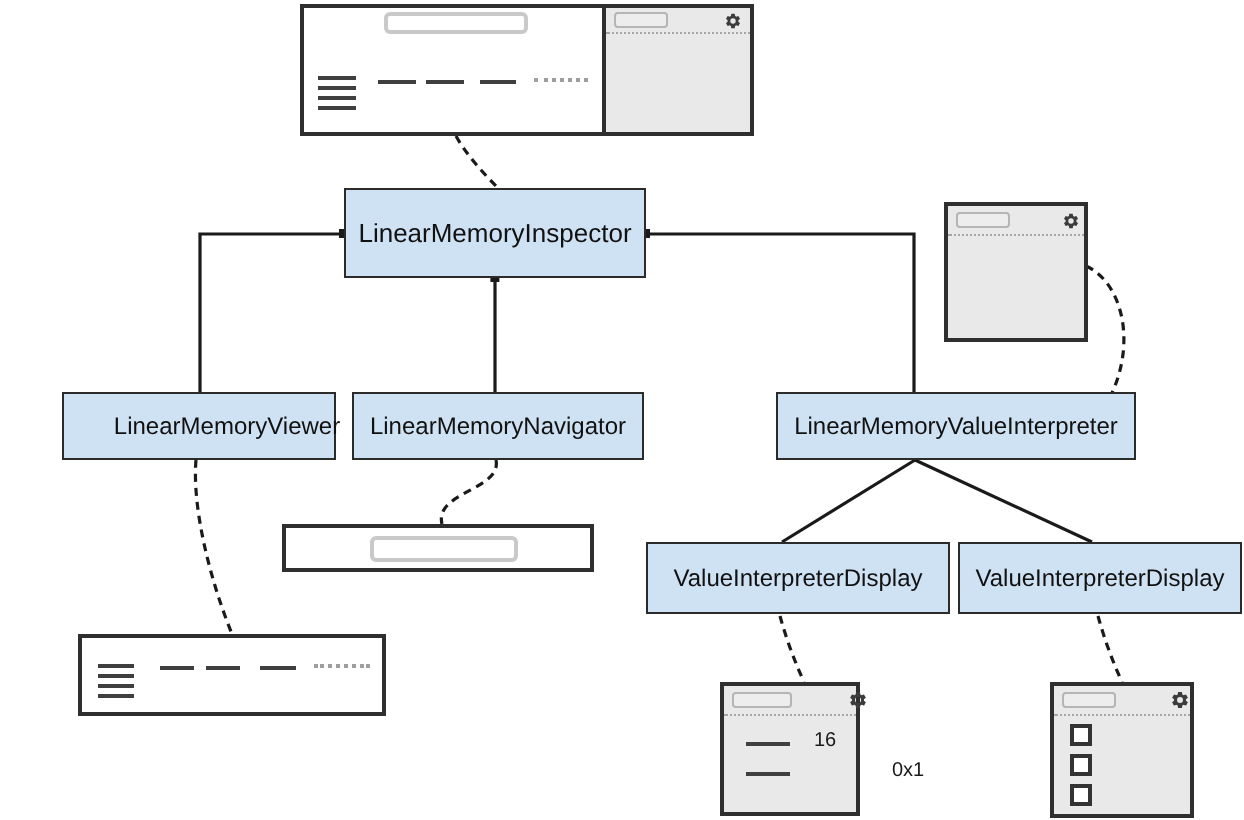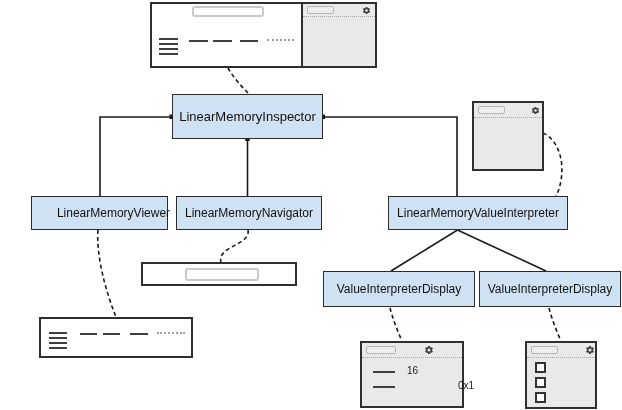--- a/index.html
+++ b/index.html
@@ -136,30 +136,30 @@
     <div class="hline" style="left:8px; top:13px; width:18px;"></div>
     <div class="hline" style="left:8px; top:18px; width:18px;"></div>
     <div class="hline" style="left:8px; top:23px; width:18px;"></div>
     <div class="hline" style="left:8px; top:28px; width:18px;"></div>
     <div class="hline" style="left:39px; top:14px; width:17px;"></div>
     <div class="hline" style="left:62px; top:14px; width:17px;"></div>
     <div class="hline" style="left:89px; top:14px; width:18px;"></div>
     <div class="dotline" style="left:116px; top:13px; width:28px;"></div>
   </div>
 
-  <div class="sketch gray" style="left:360px; top:341px; width:104px; height:67px;">
+  <div class="sketch gray" style="left:360px; top:341px; width:70px; height:67px;">
     <div class="inp gray" style="left:4px; top:3px; width:30px; height:8px;"></div>
     <svg class="gear" style="left:62px; top:2px; width:10px; height:10px;">
         <use href="#gear-sym"></use>
       </svg>
     <div class="sep-dotted" style="top:14px;"></div>
     <div class="hline" style="left:11px; top:28px; width:22px;"></div>
     <span class="mini-label" style="left:45px; top:22px;">16</span>
     <div class="hline" style="left:11px; top:43px; width:22px;"></div>
-    <span class="mini-label" style="left:56px; top:37px;padding-left:40px;">0x1</span>
+    <span class="mini-label" style="left:44px; top:37px;padding-left:40px;">0x1</span>
   </div>
 
   <div class="sketch gray" style="left:525px; top:341px; width:72px; height:68px;">
     <div class="inp gray" style="left:4px; top:3px; width:27px; height:8px;"></div>
     <svg class="gear" style="left:58px; top:2px; width:10px; height:10px;">
         <use href="#gear-sym"></use>
       </svg>
     <div class="sep-dotted" style="top:14px;"></div>
     <div class="cbx" style="left:8px; top:19px;"></div>
     <div class="cbx" style="left:8px; top:34px;"></div>

